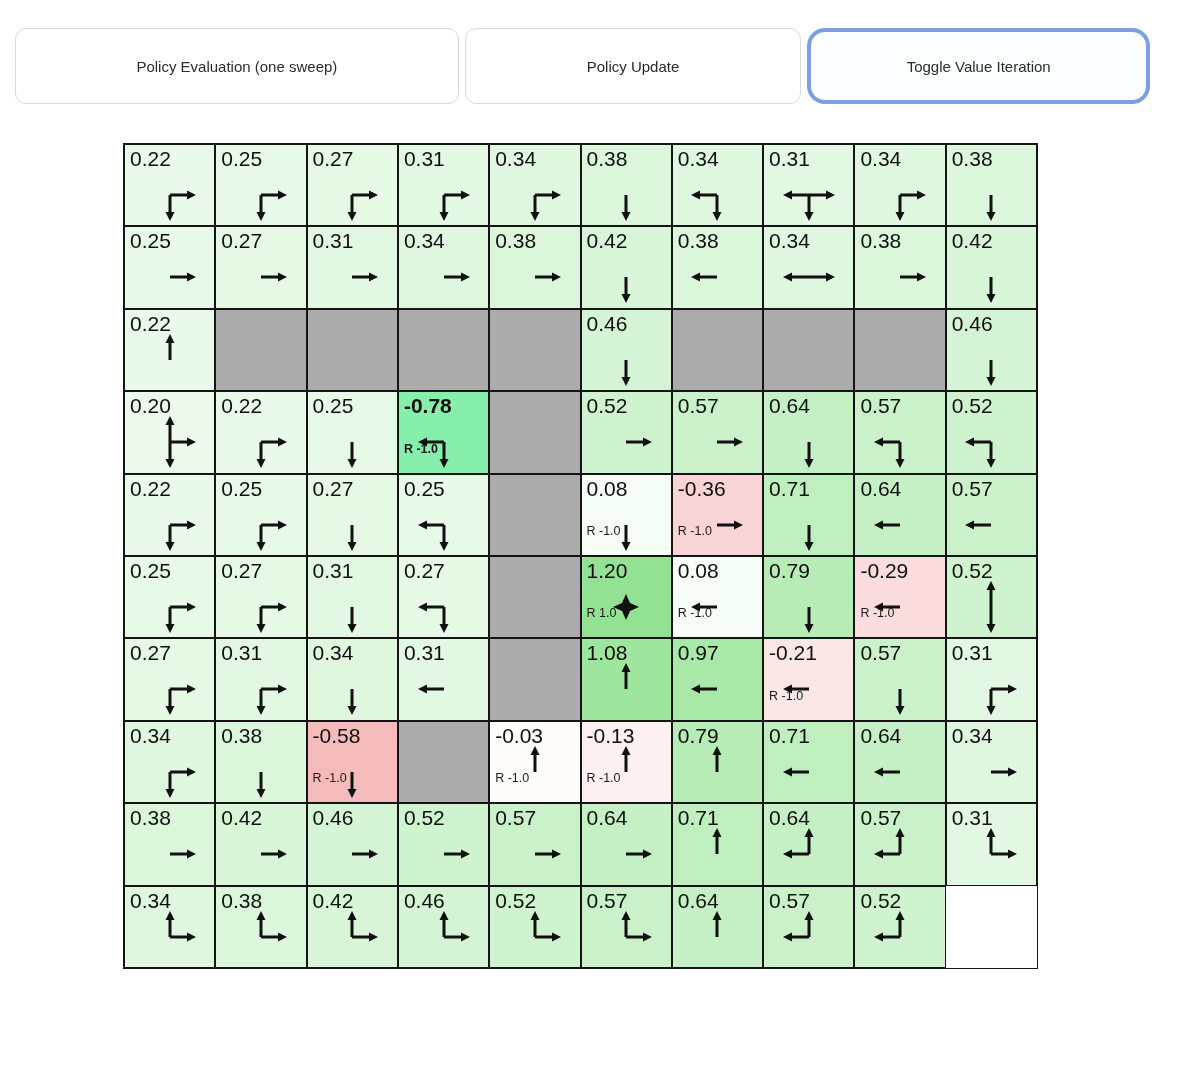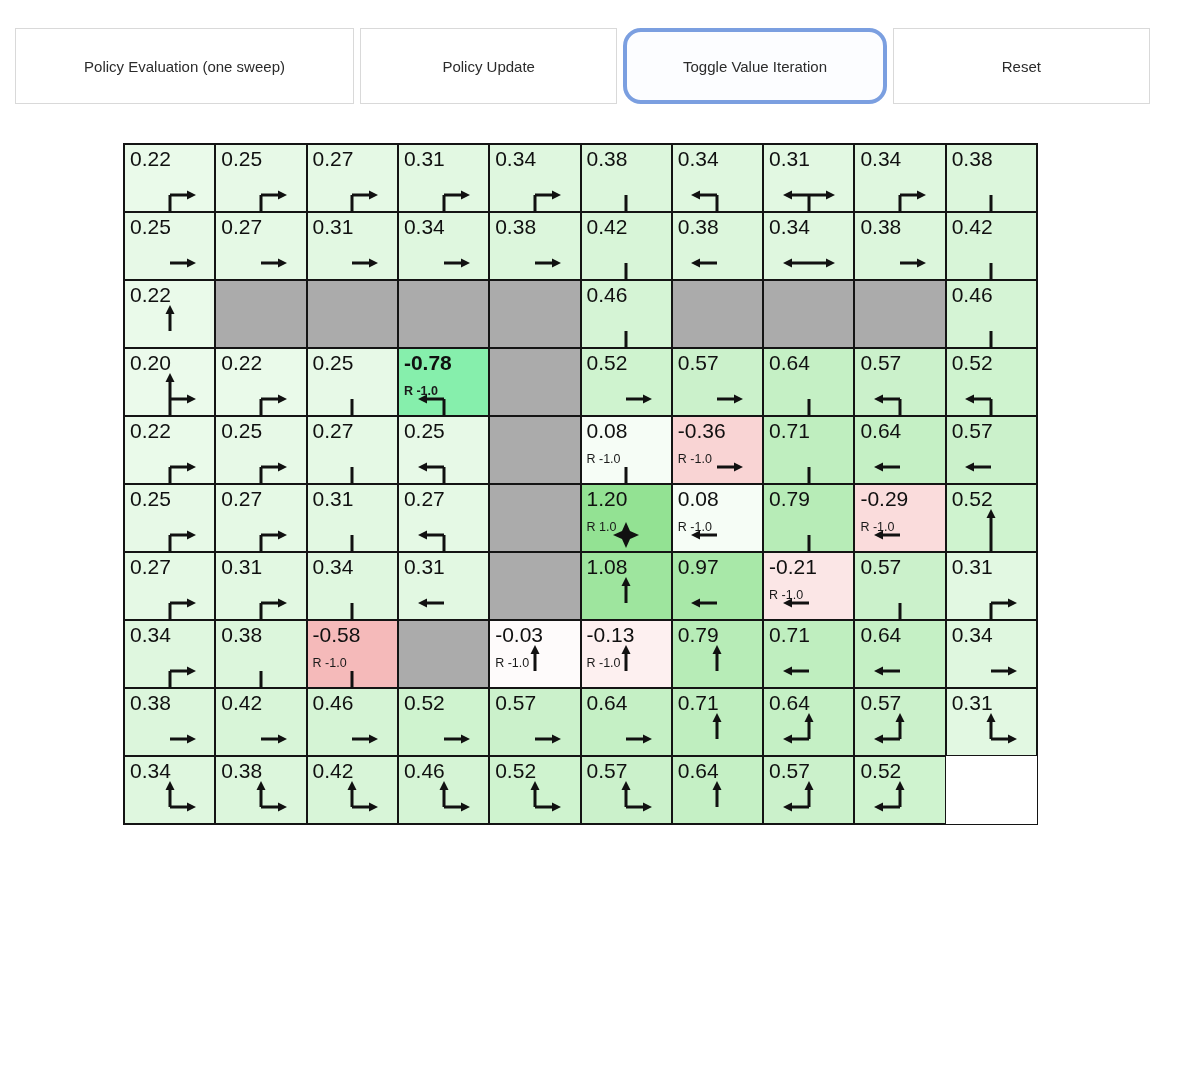--- a/index.html
+++ b/index.html
@@ -4,48 +4,47 @@
 <style>
   * { box-sizing: border-box; margin: 0; padding: 0; }
   html,body { width: 1188px; height: 1080px; background: #ffffff;
     font-family: "Liberation Sans", sans-serif; }
   .page { position: relative; width: 1188px; height: 1080px; overflow: hidden; }
 
   
   .toolbar { position: absolute; left. : 0; top: 28px; left: 15px; width: 1135px;
     height: 76px; display: flex; gap: 6px; }
   .tb { flex: 1 1 0; height: 76px; background: #ffffff; border: 1px solid #d9d9d9;
-    border-radius: 0; font-family: "Liberation Sans", sans-serif;
+    border-radius: 11px; font-family: "Liberation Sans", sans-serif;
     font-size: 15px; color: #2b2b2b; cursor: pointer; }
   .tb.wide { flex: 1.32 1 0; }
   .tb.active { border: 4px solid var(--accent, #7b9fe0); border-radius: 18px;
     background: #fcfdff; }
 
   
-  .gridworld { position: absolute; left: 123px; top: 143px; width: 915px; height: 682px;
+  .gridworld { position: absolute; left: 123px; top: 143px; width: 915px; height: 826px;
     display: grid; grid-template-columns: repeat(10, 1fr); grid-template-rows: repeat(10, 1fr);
     border: 1.5px solid #141414; background: #ffffff; }
   .cell { position: relative; border: 1.5px solid #141414; background: #ffffff; }
   .cell.wall { background: var(--wall, #ababab); }
   .val { position: absolute; top: 2px; left: 5px; font-size: 21px; color: #101010;
     line-height: 1.15; }
   .reward { position: absolute; bottom: 17px; left: 5px; font-size: 12.5px; color: #1a1a1a; }
   .arr { position: absolute; left: 50%; top: 26px; width: 64px; height: 56px;
     transform: translateX(-50%); overflow: visible; }
 </style>
 </head>
 <body>
 
 <div class="page">
 
   <div class="toolbar">
     <button class="tb wide">Policy Evaluation (one sweep)</button>
     <button class="tb">Policy Update</button>
     <button class="tb active">Toggle Value Iteration</button>
-    <button class="tb">Reset</button>
   </div>
 
   <div class="gridworld">
       <div class="cell" style="background: rgb(234, 250, 234);">
         <span class="val">0.22</span>
         <svg viewBox="0 0 64 56" class="arr">
           <line x1="32" y1="24" x2="32" y2="42" stroke="#111111" stroke-width="3"></line>
           <polygon points="32,50 27.5,41 36.5,41" fill="#111111"></polygon>
           <line x1="32" y1="24" x2="50" y2="24" stroke="#111111" stroke-width="3"></line>
           <polygon points="58,24 49,28.5 49,19.5" fill="#111111"></polygon>

